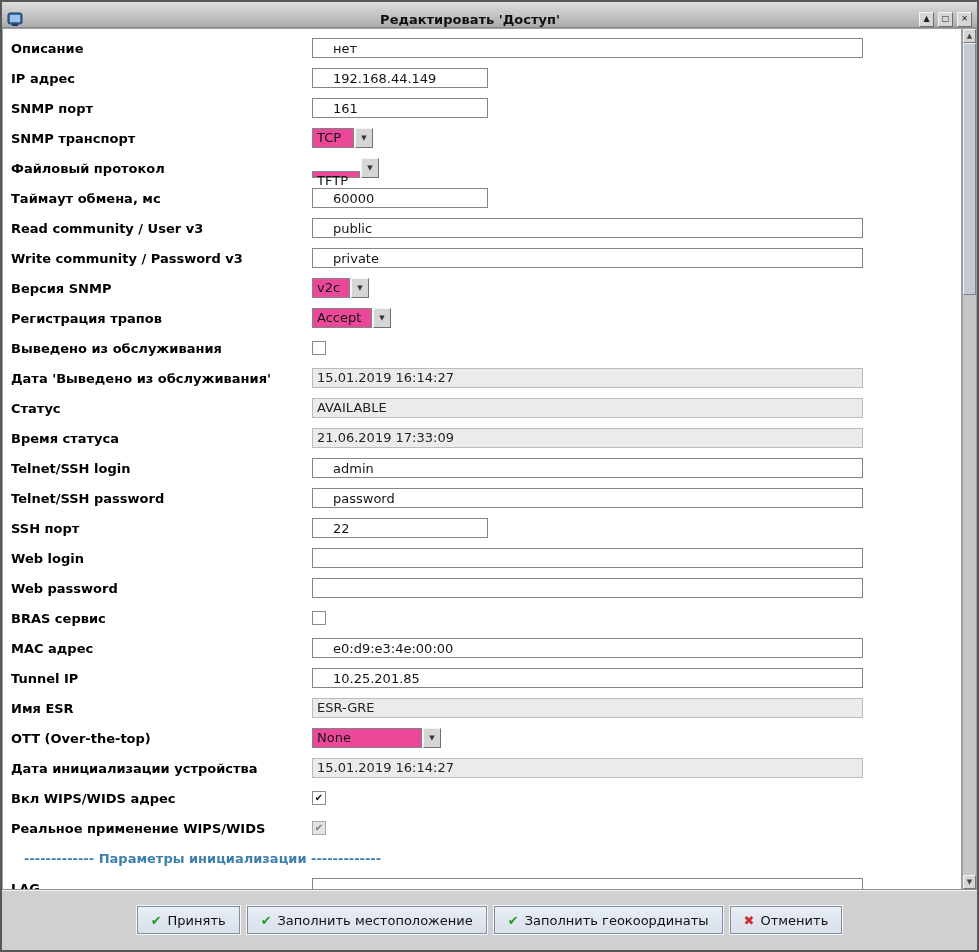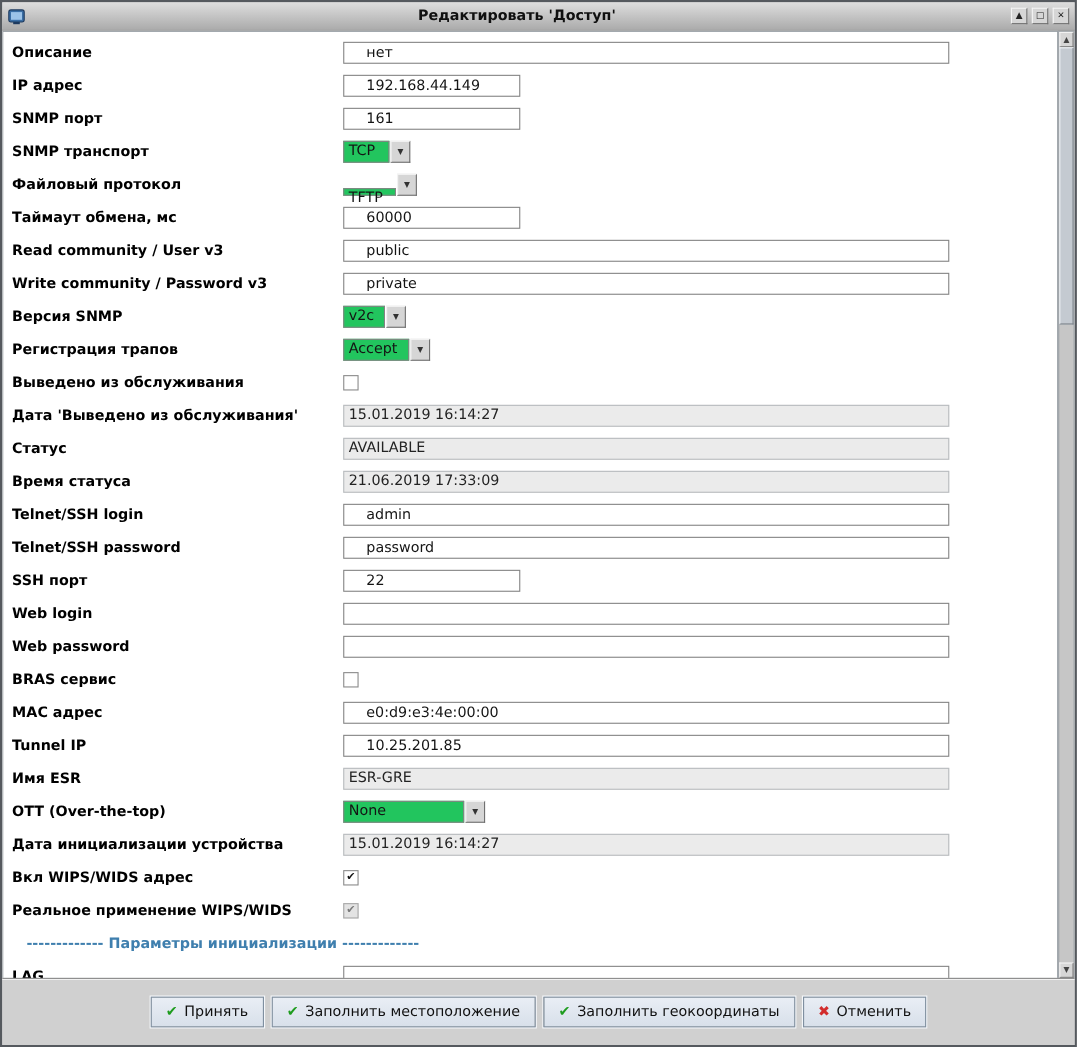--- a/index.html
+++ b/index.html
@@ -2,41 +2,41 @@
 <html><head>
 <meta charset="utf-8">
 <style>
   html,body{margin:0;padding:0;background:#9a9a9a;}
   .window{position:relative;box-sizing:border-box;width:979px;height:952px;
     border:2px solid #55595e;background:#cfcfcf;
     font-family:"DejaVu Sans",sans-serif;overflow:hidden;}
   
   .titlebar{position:absolute;top:0;left:0;right:0;height:26px;
     background:linear-gradient(#dedede,#ababab);border-bottom:1px solid #8a8a8a;
-    display:flex;align-items:center;padding:0 5px;box-sizing:border-box;}
+    display:flex;align-items:flex-end;padding:0 5px;box-sizing:border-box;}
   .titlebar .app-icon{width:18px;height:16px;flex:none;display:flex;align-items:center;}
   .titlebar .title{flex:1;text-align:center;font-weight:bold;font-size:13px;color:#101010;
     overflow:hidden;white-space:nowrap;}
   .win-btn{flex:none;width:15px;height:15px;margin-left:4px;background:#d6d6d6;
     border:1px solid;border-color:#f4f4f4 #6f6f6f #6f6f6f #f4f4f4;box-sizing:border-box;
     font-size:8px;line-height:12px;text-align:center;color:#222;cursor:default;}
   
   .form-area{position:absolute;top:26px;left:0;right:15px;bottom:60px;
     background:#ffffff;border:1px solid #9aa0a6;box-sizing:border-box;
     overflow:hidden;padding-top:4px;}
   .row{display:flex;align-items:center;height:30px;padding-left:8px;gap:33px;}
   .lbl{width:268px;flex:none;font-weight:bold;font-size:13px;color:#000;}
   .ti{box-sizing:border-box;height:20px;border:1px solid #848484;background:#fff;
     font:13px "DejaVu Sans",sans-serif;color:#141414;padding:0 20px;outline:none;}
   .ti.wide{width:551px;}
-  .ti.narrow{width:161px;}
+  .ti.narrow{width:176px;}
   .ro{box-sizing:border-box;height:20px;width:551px;border:1px solid #b9bcbf;
     background:#ebebeb;color:#232323;font-size:13px;line-height:18px;padding:0 4px;}
   .combo{display:flex;align-items:stretch;height:20px;}
-  .combo .cval{box-sizing:border-box;border:1px solid #848484;background:#22c55e;
+  .combo .cval{box-sizing:border-box;border:1px solid #848484;background:#ec4899;
     font-size:13px;line-height:18px;padding:0 4px;color:#141414;}
   .combo .carr{width:18px;box-sizing:border-box;margin-left:1px;background:#d6d6d6;
     border:1px solid;border-color:#f4f4f4 #707070 #707070 #f4f4f4;
     display:flex;align-items:center;justify-content:center;font-size:7px;color:#333;}
   .w-tcp{width:42px;} .w-tftp{width:48px;margin-top:13px;} .w-v2c{width:38px;} .w-accept{width:60px;} .w-none{width:110px;}
   .checkbox{width:14px;height:14px;box-sizing:border-box;border:1px solid #8a8a8a;
     background:#fff;font-size:10px;line-height:12px;text-align:center;color:#111;}
   .checkbox.disabled{background:#e3e3e3;border-color:#a8a8a8;color:#7a7a7a;}
   .section-hdr{height:30px;display:flex;align-items:center;padding-left:21px;
     color:#3f7fae;font-weight:bold;font-size:13px;}

